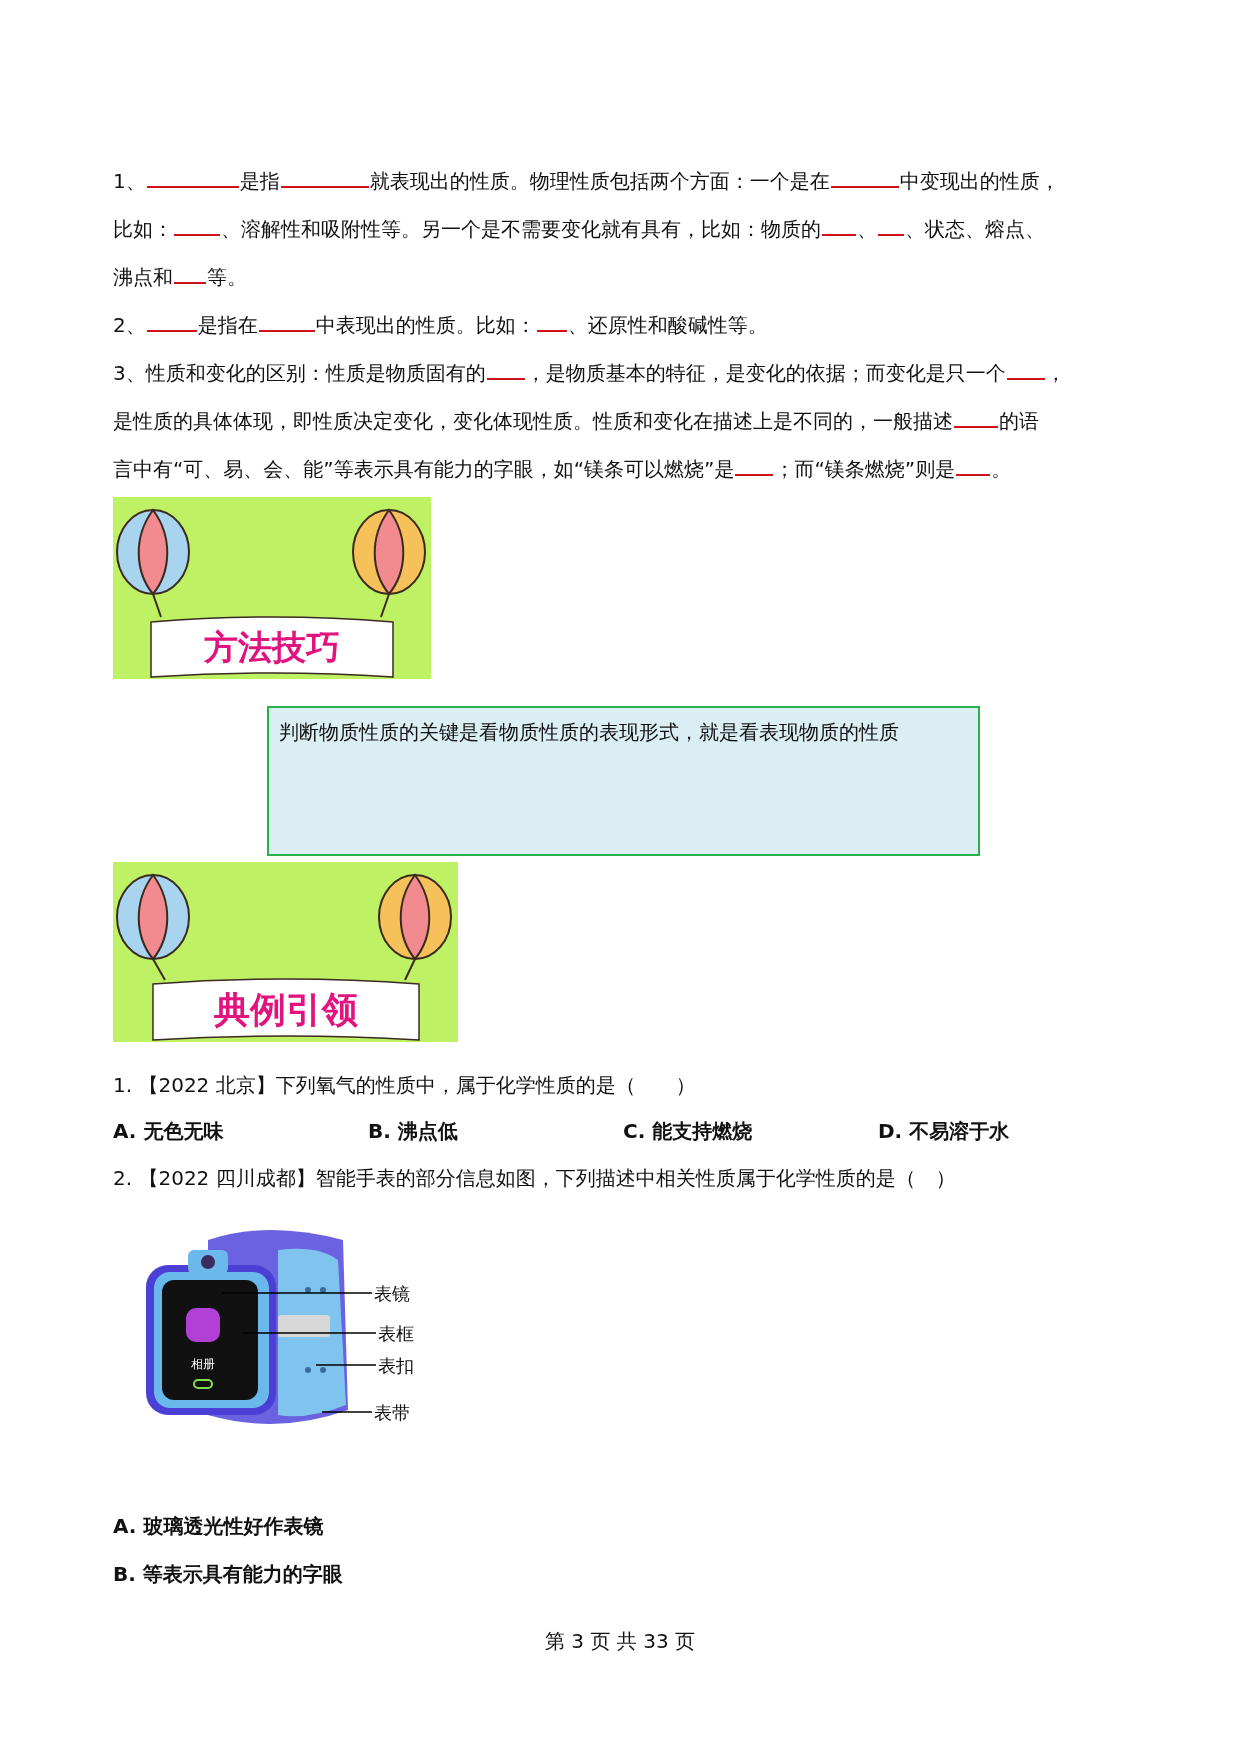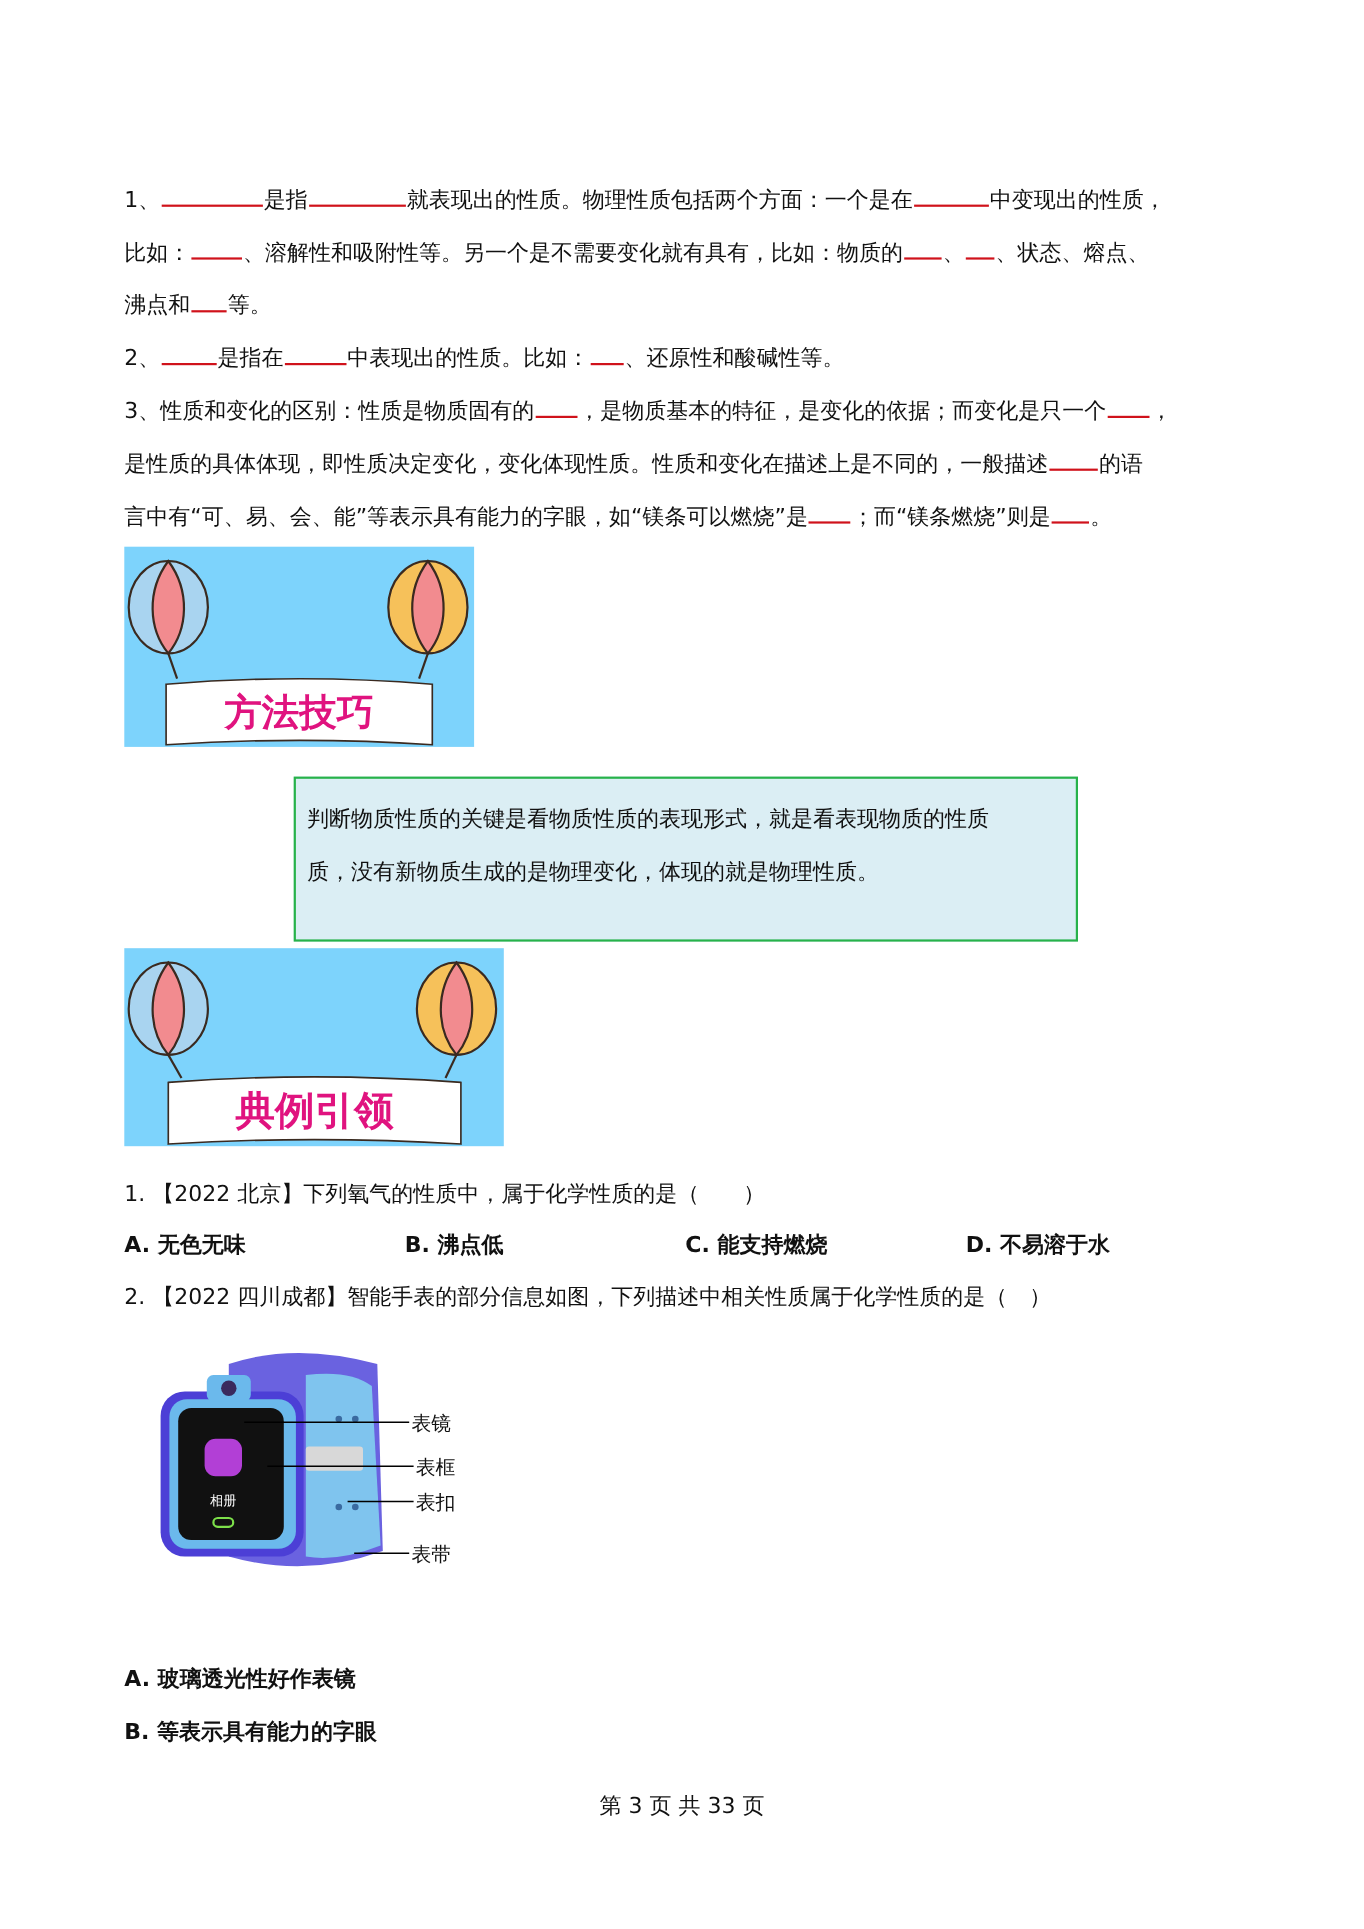--- a/index.html
+++ b/index.html
@@ -1,23 +1,23 @@
 <!DOCTYPE html>
 <html><head>
 <meta charset="utf-8">
 <style>
   html, body { margin:0; padding:0; background:#ffffff; }
   body { width:1240px; height:1754px; position:relative; overflow:hidden;
          font-family:"DejaVu Sans","Liberation Sans",sans-serif; color:#111; }
   .line { position:absolute; left:113px; font-size:20px; line-height:28px; white-space:nowrap; }
   .blank { display:inline-block; border-bottom:2px solid #d0121b; height:20px; vertical-align:baseline; margin:0 1px; }
-  .banner { position:absolute; left:113px; background:#7dd3fc; }
+  .banner { position:absolute; left:113px; background:#bef264; }
   .banner svg { display:block; }
   .tipbox { position:absolute; left:267px; top:706px; width:713px; height:150px;
-            border:2px solid #27b24a; background:#dbeef4; box-sizing:border-box; padding:12px 10px; }
+            border:2px solid #27b24a; background:#dbeef4; box-sizing:border-box; padding:0 10px; }
   .tipbox p { margin:0; font-size:20px; line-height:48px; white-space:nowrap; }
   .opt { position:absolute; font-size:20px; line-height:28px; white-space:nowrap;font-weight:bold; }
   .watch { position:absolute; left:118px; top:1220px; width:320px; height:220px; }
   .callout { position:absolute; font-size:18px; white-space:nowrap;text-align:right; }
   .footer { position:absolute; left:0; width:1240px; top:1628px; text-align:center; font-size:20px; }
 </style>
 </head>
 <body>
 
 <div class="line" style="top:166px">
@@ -52,21 +52,20 @@
       <line x1="40" y1="97" x2="48" y2="120"></line>
       <line x1="276" y1="97" x2="268" y2="120"></line>
       <path d="M38 125 Q160 115 280 125 L280 180 Q160 172 38 180 Z" fill="#ffffff" stroke-width="1.5"></path>
     </g>
     <text x="159" y="162" text-anchor="middle" font-size="34" font-weight="bold" fill="#e0137f" font-family="DejaVu Serif, serif">方法技巧</text>
   </svg>
 </div>
 
 <div class="tipbox">
   <p>判断物质性质的关键是看物质性质的表现形式，就是看表现物质的性质</p>
-  <p>质，没有新物质生成的是物理变化，体现的就是物理性质。</p>
 </div>
 
 <div class="banner" style="top:862px;width:345px;height:180px">
   <svg width="345" height="180" viewBox="0 0 345 180">
     <g stroke="#3a2a20" stroke-width="2">
       <ellipse cx="40" cy="55" rx="36" ry="42" fill="#a9d4f0"></ellipse>
       <path d="M40 13 C20 40 22 75 40 97 C58 75 60 40 40 13Z" fill="#f28b8f"></path>
       <ellipse cx="302" cy="55" rx="36" ry="42" fill="#f6c15a"></ellipse>
       <path d="M302 13 C282 40 284 75 302 97 C320 75 322 40 302 13Z" fill="#f28b8f"></path>
       <line x1="40" y1="97" x2="52" y2="118"></line>

